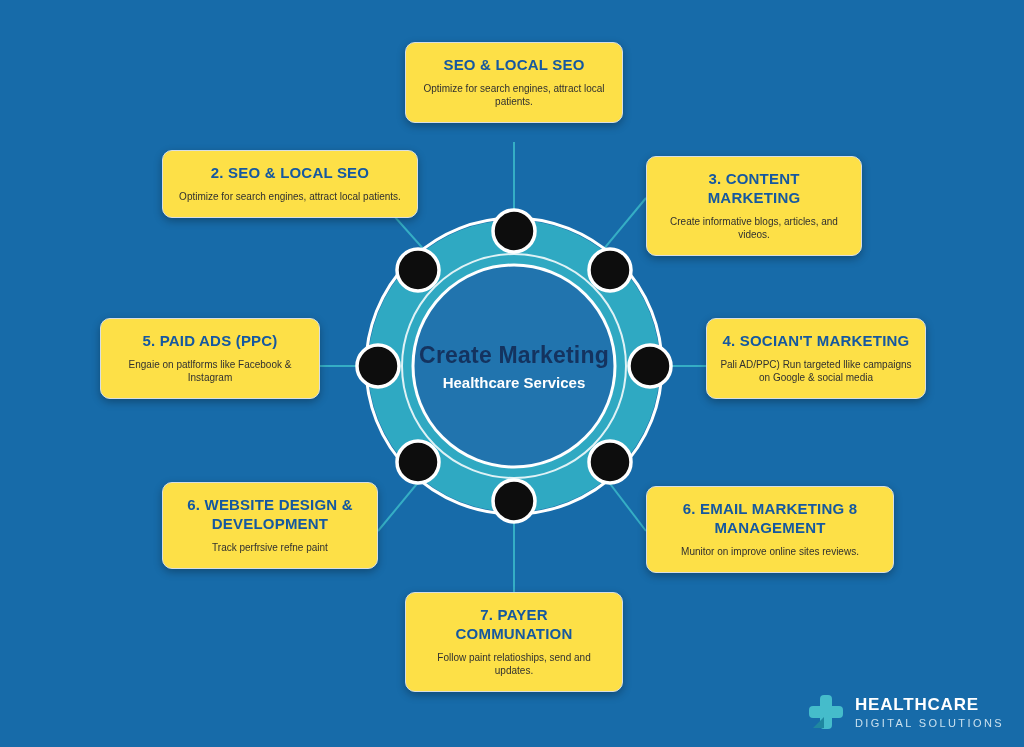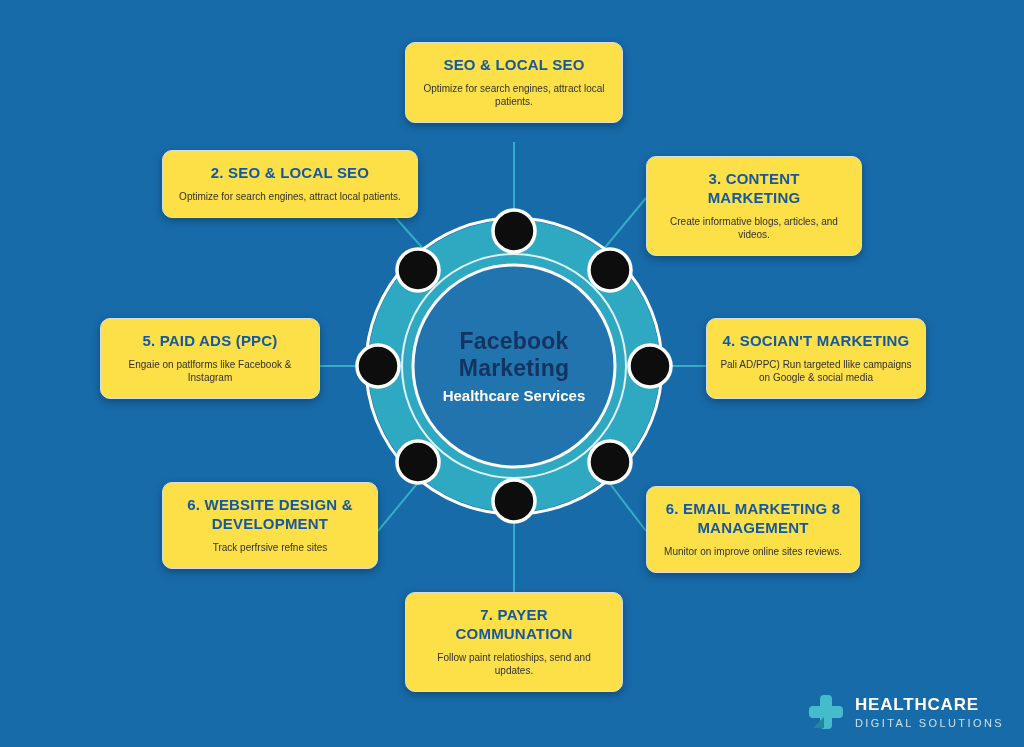--- a/index.html
+++ b/index.html
@@ -72,21 +72,21 @@
       <circle cx="650" cy="366" r="21"></circle>
       <circle cx="610" cy="462" r="21"></circle>
       <circle cx="514" cy="501" r="21"></circle>
       <circle cx="418" cy="462" r="21"></circle>
       <circle cx="378" cy="366" r="21"></circle>
       <circle cx="418" cy="270" r="21"></circle>
     </g>
   </svg>
 
   <div class="center-label">
-    <div class="center-title">Facebook Marketing</div>
+    <div class="center-title">Create Marketing</div>
     <div class="center-sub">Healthcare Services</div>
   </div>
 
   <div class="card" style="left:405px; top:42px;  width:218px;">
     <div class="card-title">SEO &amp; LOCAL SEO</div>
     <div class="card-body">Optimize for search engines, attract local patients.</div>
   </div>
 
   <div class="card" style="left:162px; top:150px; width:256px;">
     <div class="card-title">2. SEO &amp; LOCAL SEO</div>
@@ -103,24 +103,24 @@
     <div class="card-body">Pali AD/PPC) Run targeted llike campaigns on Google &amp; social media</div>
   </div>
 
   <div class="card" style="left:100px; top:318px; width:220px;">
     <div class="card-title">5. PAID ADS (PPC)</div>
     <div class="card-body">Engaie on patlforms like Facebook &amp; Instagram</div>
   </div>
 
   <div class="card" style="left:162px; top:482px; width:216px;">
     <div class="card-title">6. WEBSITE DESIGN &amp; DEVELOPMENT</div>
-    <div class="card-body">Track perfrsive refne sites</div>
+    <div class="card-body">Track perfrsive refne paint</div>
   </div>
 
-  <div class="card" style="left:646px; top:486px; width:214px;">
+  <div class="card" style="left:646px; top:486px; width:248px;">
     <div class="card-title">6. EMAIL MARKETING 8 MANAGEMENT</div>
     <div class="card-body">Munitor on improve online sites reviews.</div>
   </div>
 
   <div class="card" style="left:405px; top:592px; width:218px;">
     <div class="card-title narrow">7. PAYER COMMUNATION</div>
     <div class="card-body">Follow paint relatioships, send and updates.</div>
   </div>
 
   <div class="logo">

